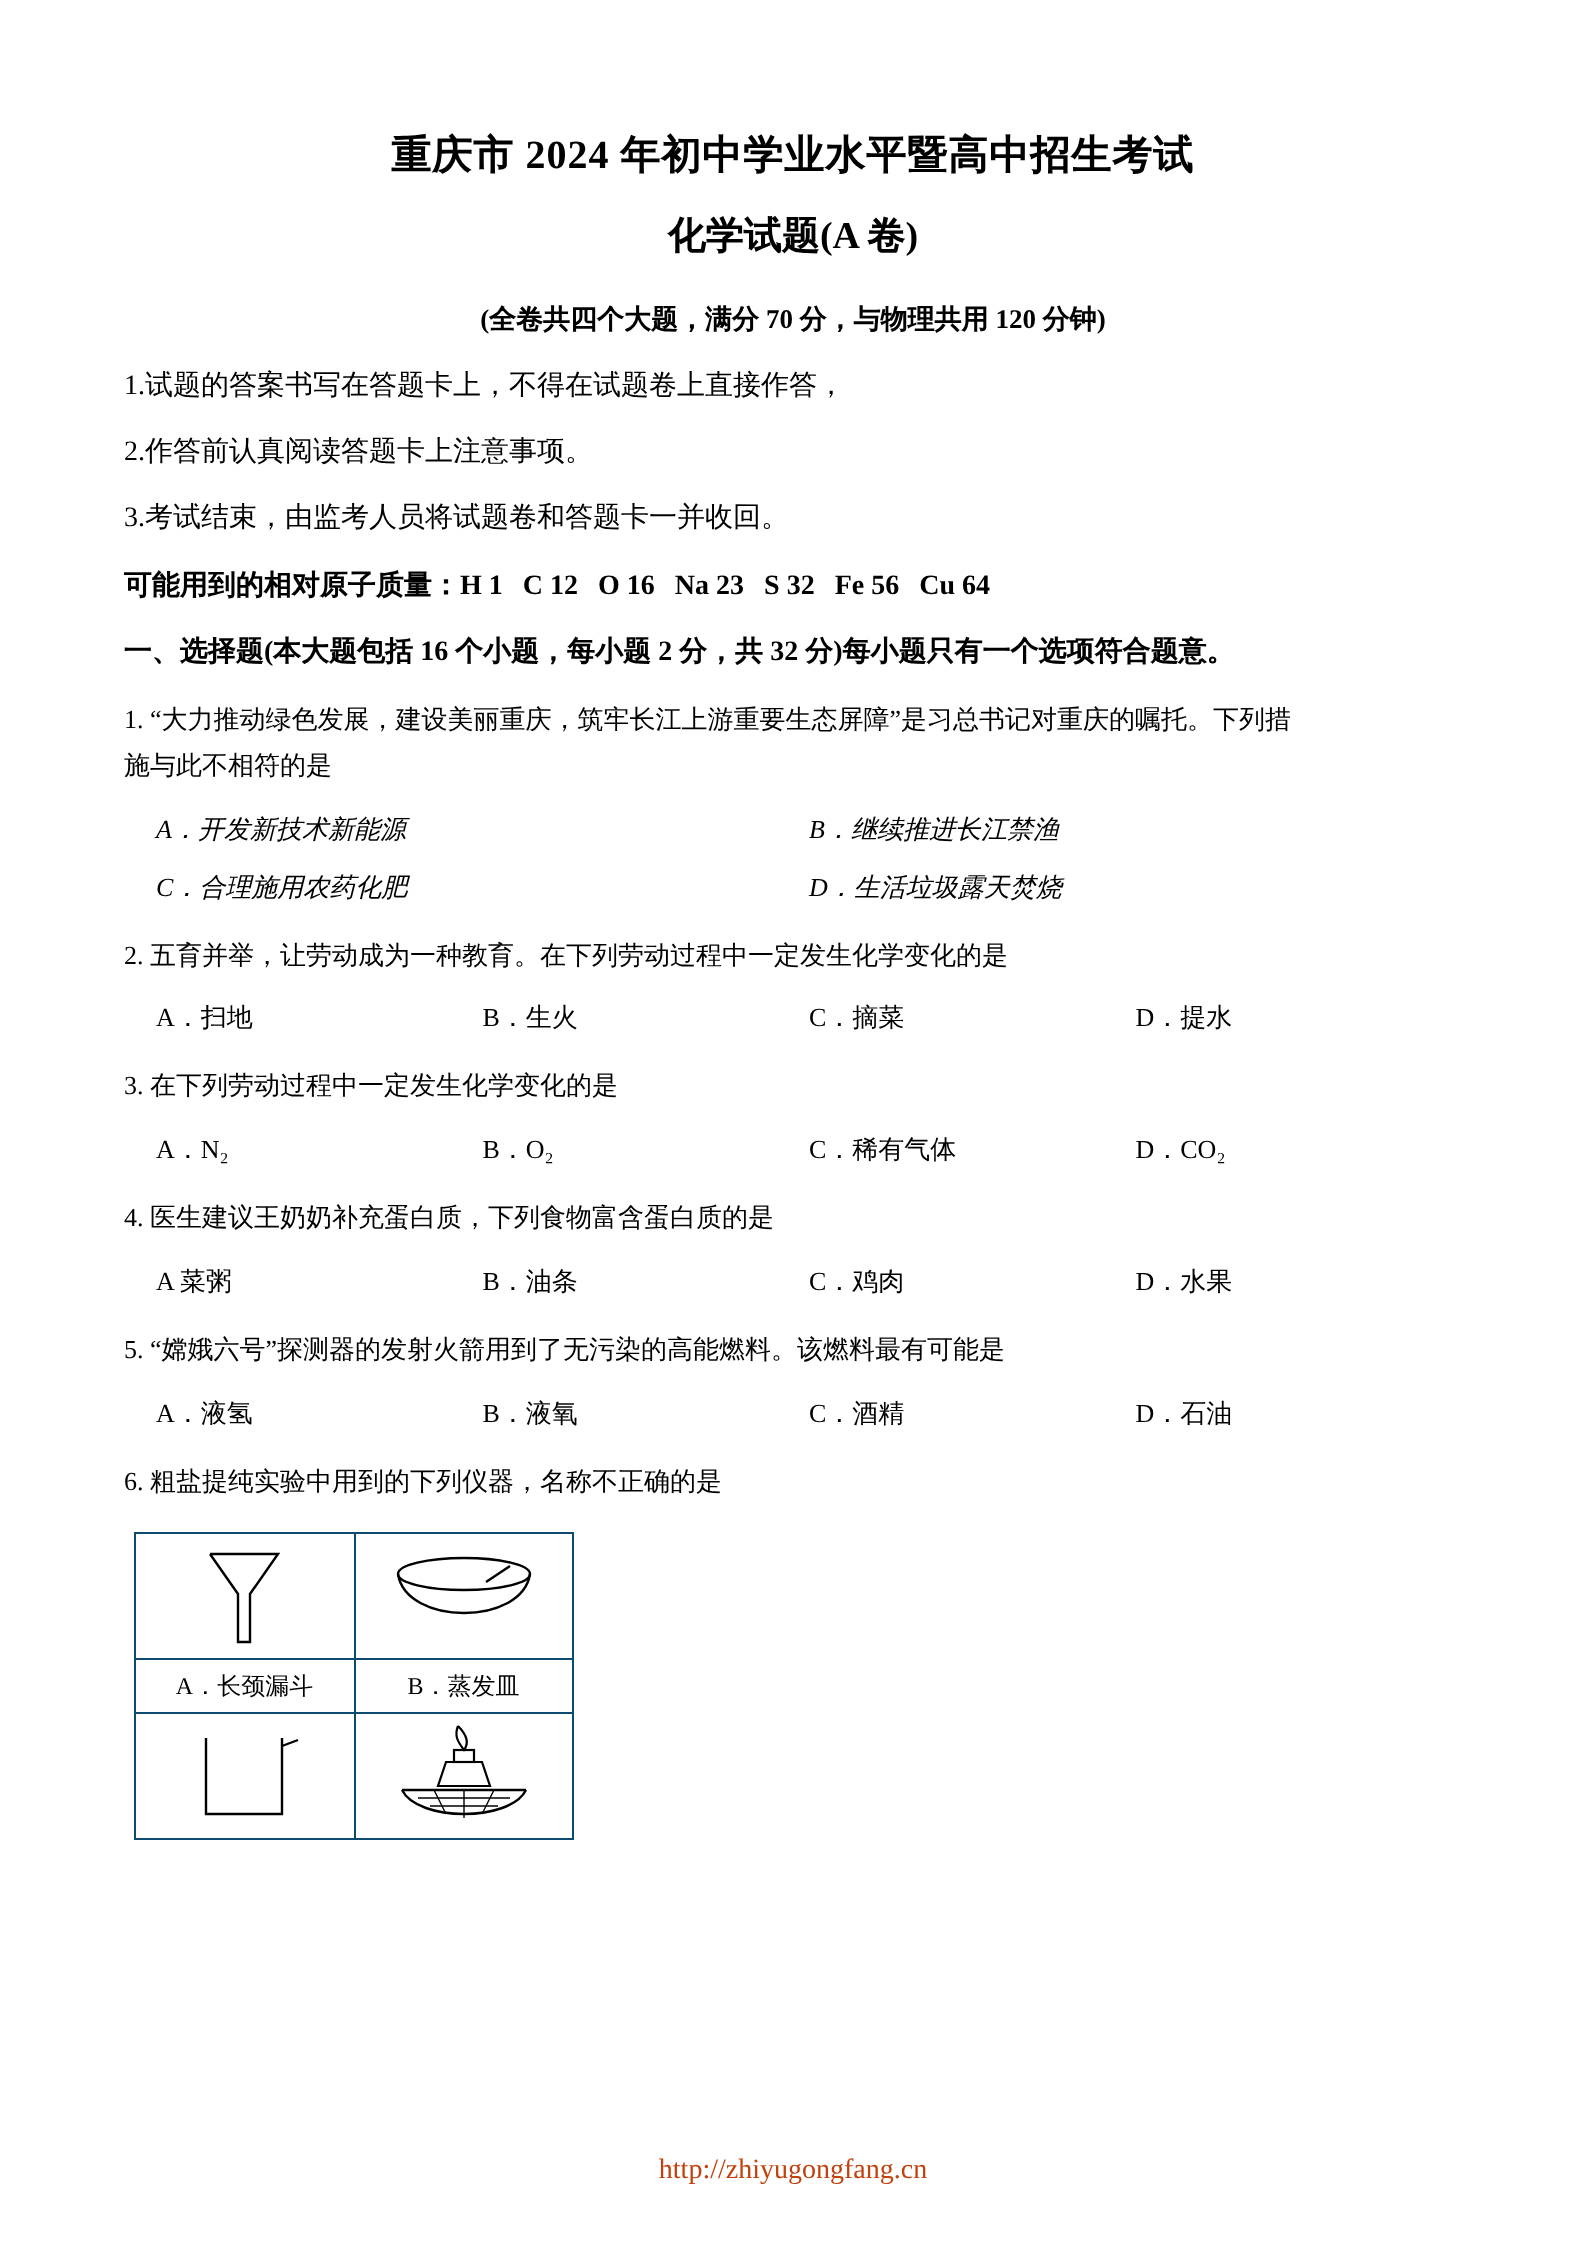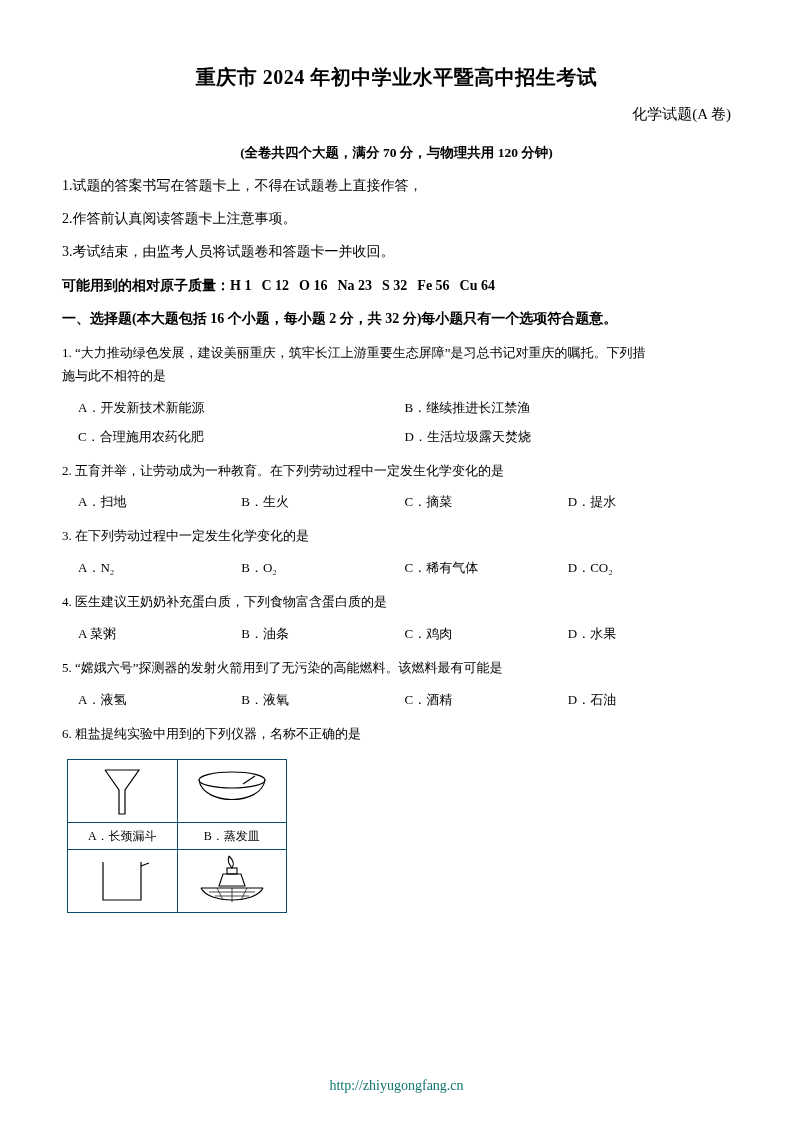--- a/index.html
+++ b/index.html
@@ -23,23 +23,23 @@
     position: relative;
   }
   .title-1 {
     text-align: center;
     font-size: 20px;
     font-weight: bold;
     letter-spacing: 0.5px;
     margin: 12px 0 0 0;
   }
   .title-2 {
-    text-align: right;
-    font-size: 15px;
-    font-weight: normal;
+    text-align: center;
+    font-size: 19px;
+    font-weight: bold;
     margin: 14px 0 0 0;
   }
   .subtitle {
     text-align: center;
     font-size: 13.5px;
     font-weight: bold;
     margin: 20px 0 0 0;
   }
   .notice-head {
     font-size: 14px;
@@ -71,21 +71,21 @@
   .q-cont {
     font-size: 13px;
     margin: 0;
     line-height: 1.75;
   }
   .opts {
     display: flex;
     font-size: 13px;
     margin: 11px 0 0 0;
   }
-  .opts.two > div { width: 50%; }
+  .opts.two > div { width: 50%; font-style: italic; }
   .opts.two > div:first-child { padding-left: 16px; }
   .opts.four > div { width: 25%; }
   .opts.four > div:first-child { padding-left: 16px; }
   .fig-table {
     border-collapse: collapse;
     margin: 14px 0 0 5px;
     table-layout: fixed;
     width: 220px;
   }
   .fig-table td {
@@ -96,21 +96,21 @@
   }
   .fig-cell { height: 62px; position: relative; }
   .lbl-cell { height: 26px; font-size: 12px; text-align: left; padding-left: 8px; }
   .watermark {
     position: absolute;
     left: 0;
     right: 0;
     bottom: 28px;
     text-align: center;
     font-size: 14px;
-    color: #0f766e;
+    color: #c2410c;
     font-family: "Liberation Serif", serif;
   }
   .fig-svg { display: block; margin: 0 auto; }
 </style>
 </head>
 <body>
 
 <div class="page">
 
   <div class="title-1">重庆市 2024 年初中学业水平暨高中招生考试</div>

